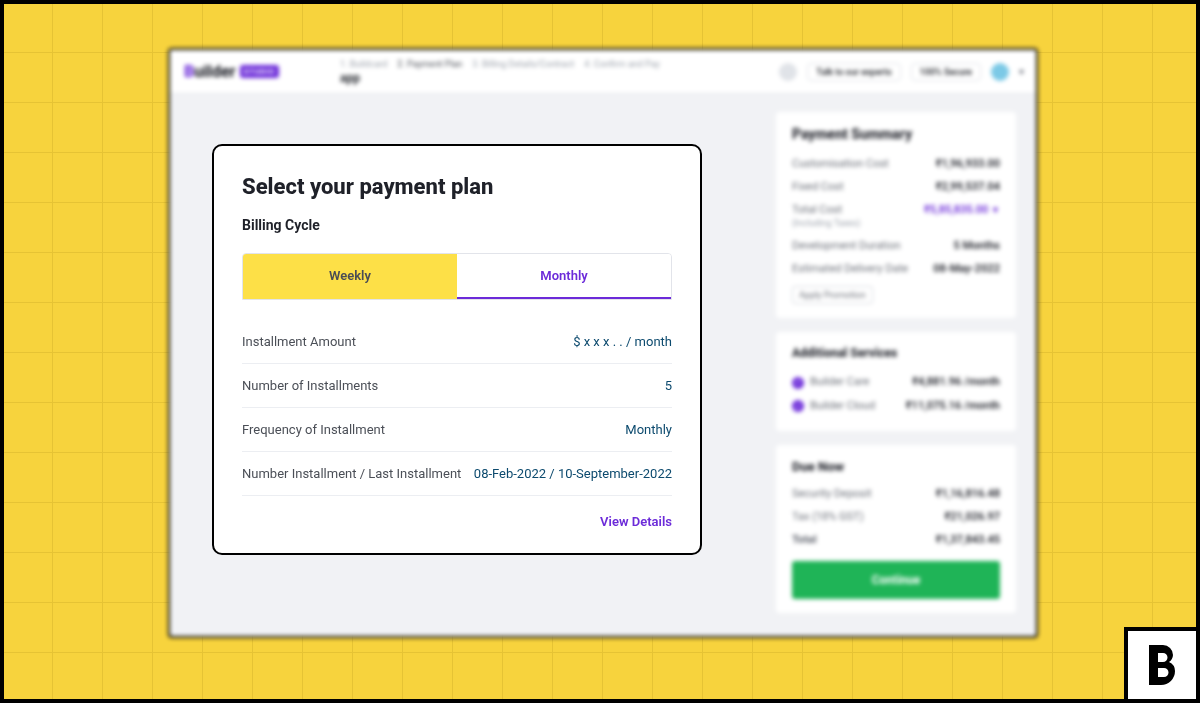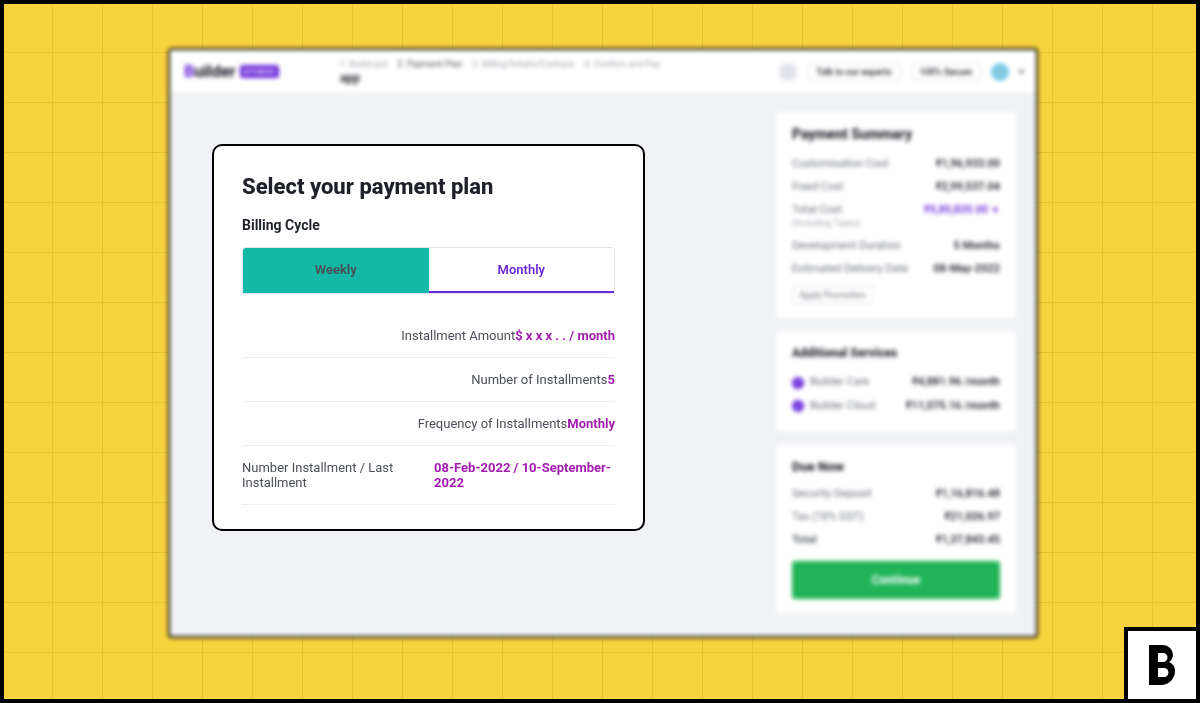--- a/index.html
+++ b/index.html
@@ -47,33 +47,33 @@
   .ps-row { display:flex; justify-content:space-between; font-size:11px; color:#6b6f78; padding:5px 0; }
   .ps-row .val { color:#1f2129; font-weight:600; }
   .ps-sub { font-size:9px; color:#9aa0aa; }
   .promo-btn { font-size:9px; border:1px solid #d7dae0; background:#fff; color:#6b6f78; padding:3px 6px; border-radius:3px; margin-top:6px; display:inline-block; }
   .svc-check { width:12px; height:12px; border-radius:50%; background:#6c2bd9; display:inline-flex; align-items:center; justify-content:center; color:#fff; font-size:8px; margin-right:6px; }
   .due-title { font-weight:800; font-size:13px; color:#1f2129; margin-bottom:8px; }
   .continue-btn { margin-top:10px; background:#1fb457; color:#fff; text-align:center; font-weight:700; font-size:12px; padding:12px 0; border-radius:3px; }
 
   
   .modal {
-    position:absolute; top:140px; left:208px; width:433px;
+    position:absolute; top:140px; left:208px; width:490px;
     background:#fff; border:2px solid #000; border-radius:10px;
     padding:28px 28px 24px; z-index:20;
   }
   .modal h1 { font-size:22px; font-weight:800; color:#1f2129; margin-bottom:18px; }
-  .modal .sub { font-size:14px; font-weight:700; color:#1f2129; margin-bottom:14px; }
+  .modal .sub { font-size:14px; font-weight:700; color:#1f2129; margin-bottom:20px; }
   .tabs { display:flex; border:1px solid #e2e4ea; border-radius:4px 4px 0 0; overflow:hidden; margin-bottom:20px; }
   .tab { flex:1; text-align:center; padding:14px 0; font-size:13px; font-weight:600; }
-  .tab.inactive { background:#14b8a6; color:#4a4d55; }
+  .tab.inactive { background:#fde047; color:#4a4d55; }
   .tab.active { background:#fff; color:#6c2bd9; border-bottom:2px solid #6c2bd9; }
-  .detail-row { display:flex; justify-content:flex-end; padding:14px 0; border-bottom:1px solid #eceef2; font-size:13px; }
+  .detail-row { display:flex; justify-content:space-between; padding:14px 0; border-bottom:1px solid #eceef2; font-size:13px; }
   .detail-row .lab { color:#4b4f57; }
-  .detail-row .val { color:#a21caf; font-weight:700; }
+  .detail-row .val { color:#0c4a6e; font-weight:400; }
   .view-details { text-align:right; font-size:13px; font-weight:600; color:#6c2bd9; padding-top:18px; }
 
   
   .corner {
     position:absolute; right:0; bottom:0; width:72px; height:72px;
     background:#fff; border-top:4px solid #000; border-left:4px solid #000;
     display:flex; align-items:center; justify-content:center;
   }
   .corner svg { width:32px; height:40px; }
 </style>
@@ -188,28 +188,29 @@
 
     <div class="detail-row">
       <span class="lab">Installment Amount</span>
       <span class="val">$ x x x . . / month</span>
     </div>
     <div class="detail-row">
       <span class="lab">Number of Installments</span>
       <span class="val">5</span>
     </div>
     <div class="detail-row">
-      <span class="lab">Frequency of Installments</span>
+      <span class="lab">Frequency of Installment</span>
       <span class="val">Monthly</span>
     </div>
     <div class="detail-row">
       <span class="lab">Number Installment / Last Installment</span>
       <span class="val">08-Feb-2022 / 10-September-2022</span>
     </div>
 
+    <div class="view-details">View Details</div>
   </div>
 
   <div class="corner">
     <svg viewBox="0 0 32 40">
       <path fill="#000" d="M3 0 h14 a10 10 0 0 1 10 10 a9 9 0 0 1 -4 7 a10 10 0 0 1 6 9 a14 14 0 0 1 -14 14 H3 Z M12 8 v9 h5 a4.5 4.5 0 0 0 0 -9 Z M12 23 v9 h6 a4.5 4.5 0 0 0 0 -9 Z"></path>
     </svg>
   </div>
 </div>
 
 </body></html>

